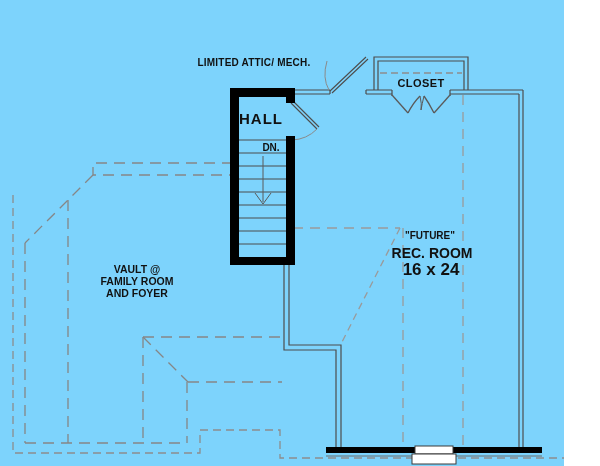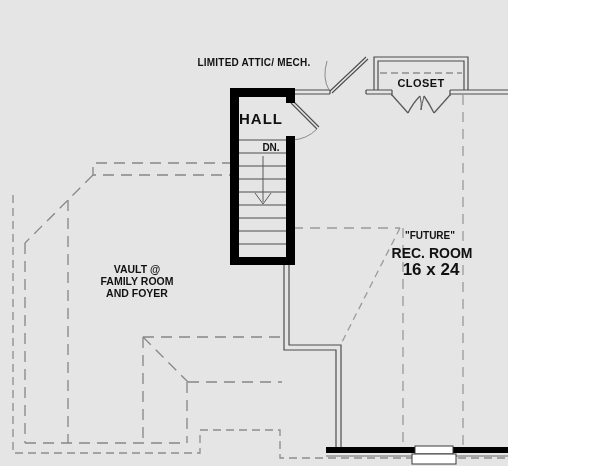--- a/index.html
+++ b/index.html
@@ -1,17 +1,17 @@
 <!DOCTYPE html>
 <html><head>
 <meta charset="utf-8">
 <style>
   html,body{margin:0;padding:0;background:#ffffff;}
   .page{
-    width:508px;height:466px;position:relative;background:#e5e5e5;
+    width:564px;height:466px;position:relative;background:#7dd3fc;
     font-family:"Liberation Sans", sans-serif;overflow:hidden;text-decoration:underline;
   }
   svg text{
     font-family:"Liberation Sans","DejaVu Sans",sans-serif;
     font-weight:bold;fill:#111;
   }
 </style>
 </head>
 <body>
 

